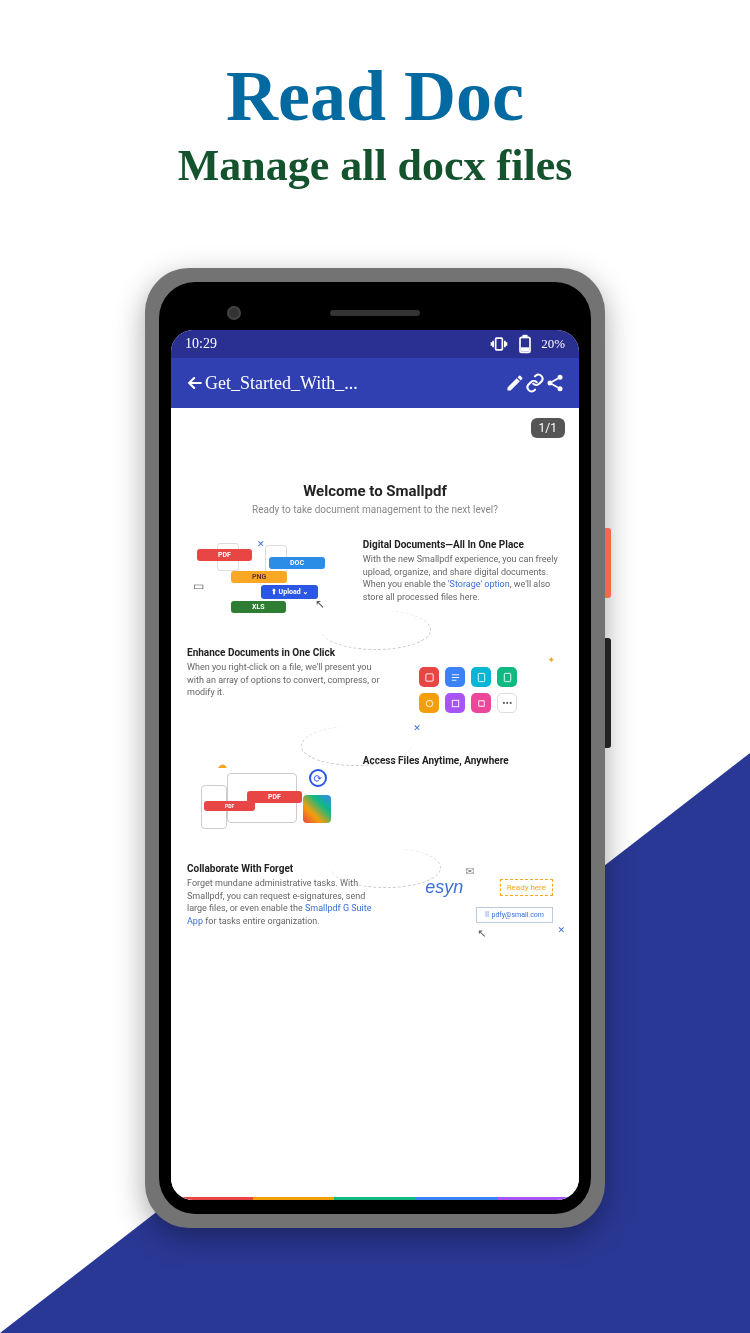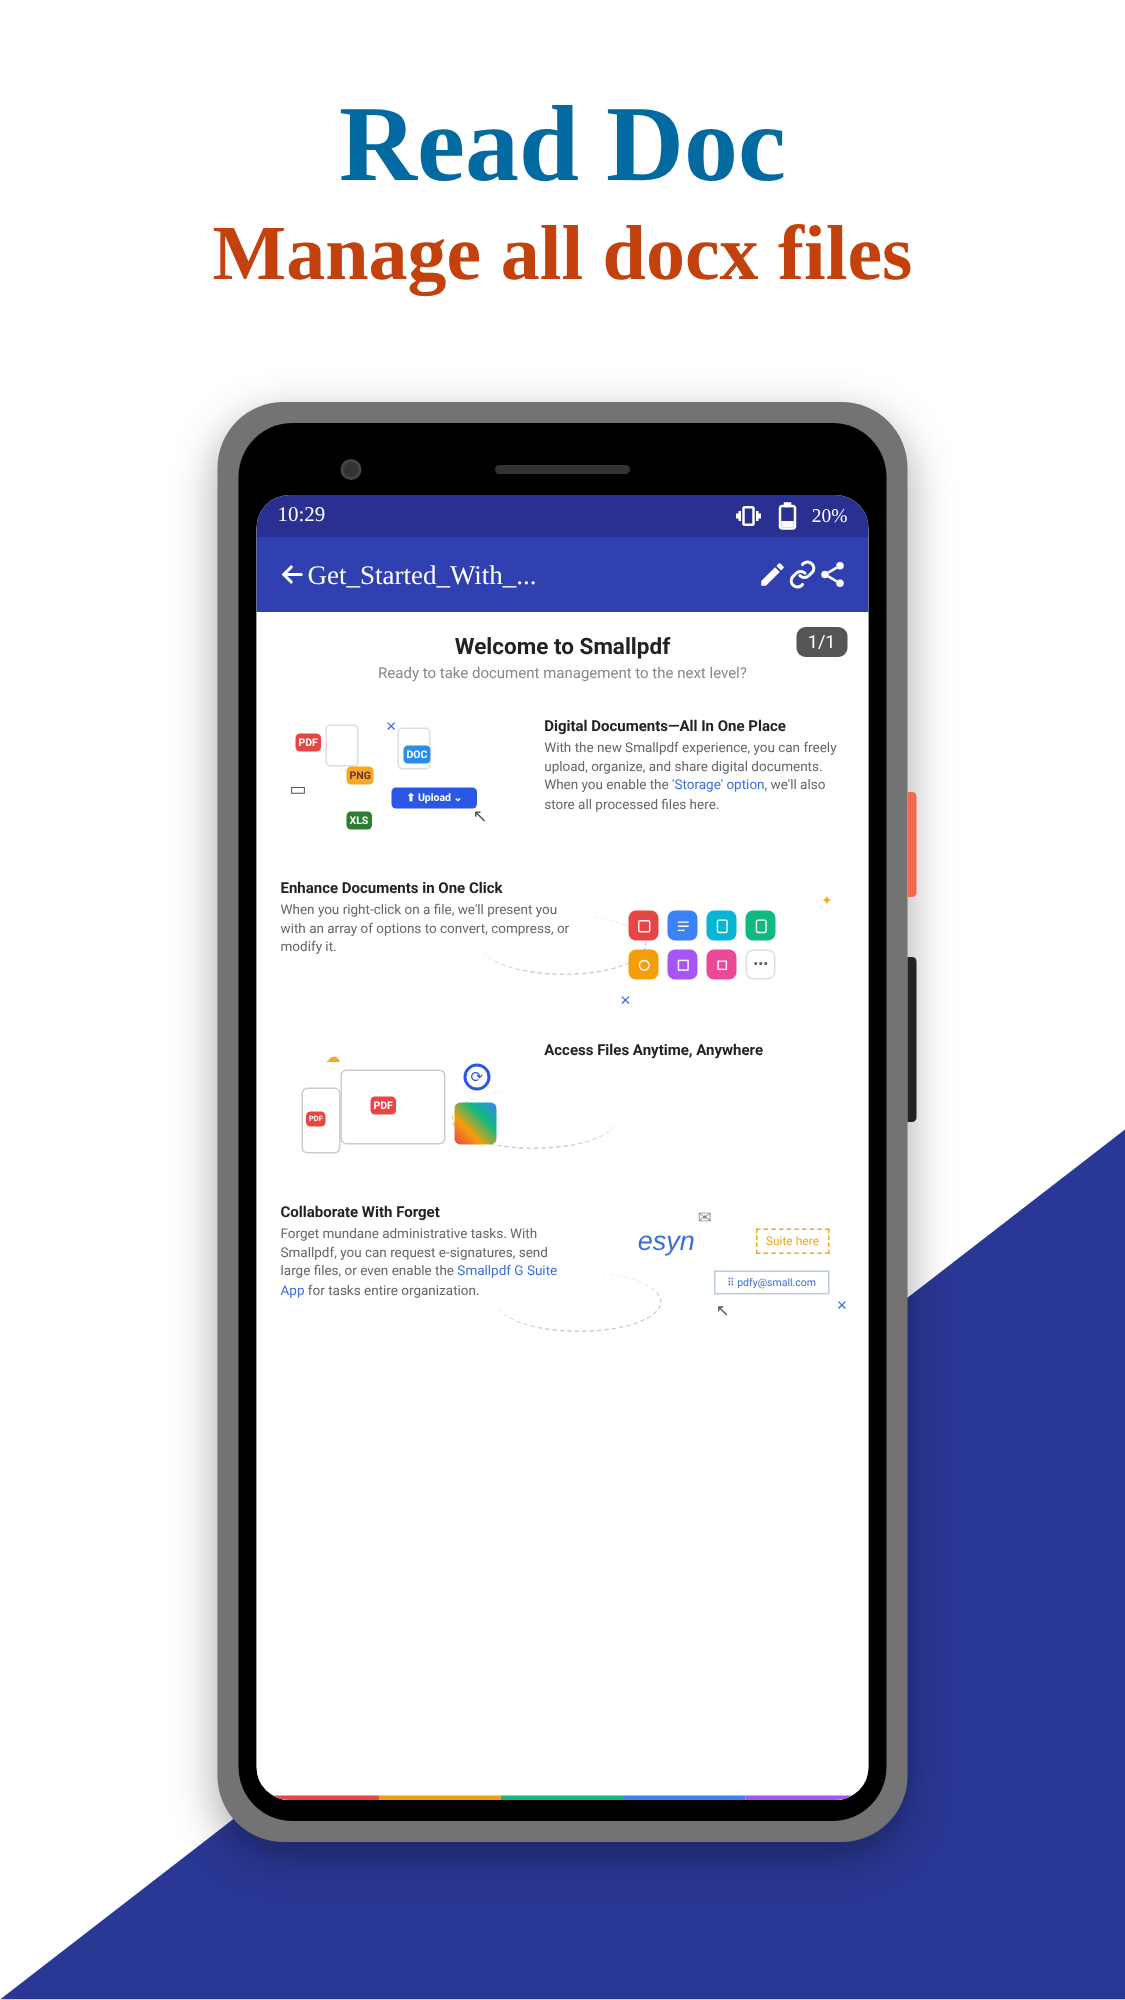--- a/index.html
+++ b/index.html
@@ -13,21 +13,21 @@
   width: 0; height: 0;
   border-style: solid;
   border-width: 0 0 580px 750px;
   border-color: transparent transparent #2a3895 transparent;
 }
 .headline {
   text-align: center; padding-top: 55px;
   font-weight: 700; font-size: 72px; color: #0369a1;
 }
 .subhead {
-  text-align: center; font-weight: 700; font-size: 52px; color: #c2410c;
+  text-align: center; font-weight: 700; font-size: 44px; color: #14532d;
   margin-top: 2px;
 }
 .phone {
   position: absolute; left: 50%; transform: translateX(-50%);
   top: 268px; width: 460px; height: 960px;
   background: #737373; border-radius: 44px;
   box-shadow: 0 10px 30px rgba(0,0,0,0.35);
 }
 .phone-inner {
   position: absolute; inset: 14px; background: #000; border-radius: 36px;
@@ -53,31 +53,31 @@
   display: flex; align-items: center; padding: 0 14px; 
 }
 .appbar-title { flex: 1; font-size: 18px; font-weight: 500; white-space:nowrap; overflow:hidden; text-overflow:ellipsis; font-family:Georgia,serif;}
 .icn { width:20px; height:20px; display:flex; align-items:center; justify-content:center;}
 .icn svg { width:100%; height:100%; }
 .content { flex:1; position:relative; background:#fff; padding: 14px 16px 0 16px; font-size:10px; color:#555;}
 .pagecount {
   position:absolute; top:10px; right:14px;
   background:#555; color:#fff; font-size:12px; padding:3px 8px; border-radius:6px;
 }
-.doc-title { text-align:center; font-weight:700; font-size:15px; color:#222; }
+.doc-title { text-align:center; font-weight:700; font-size:15px; color:#222; margin-top:60px;}
 .doc-sub { text-align:center; font-size:10px; color:#888; margin-top:4px; margin-bottom:24px;}
 .section { display:flex; gap:12px; margin-bottom:18px; align-items:flex-start;}
 .section.rev { flex-direction:row-reverse; }
 .sec-text { flex:1.1; }
 .sec-graphic { flex:0.9; height:90px; position:relative;}
 .sec-h { font-weight:700; color:#222; font-size:10px; margin-bottom:3px;}
 .sec-p { font-size:9px; line-height:1.4; color:#666;}
 .sec-p .lk { color:#3b6fd8;}
 
-.badge { position:absolute; font-size:7px; font-weight:700; color:#fff; padding:2px 2px; border-radius:3px;}
+.badge { position:absolute; font-size:7px; font-weight:700; color:#fff; padding:2px 21px; border-radius:3px;}
 .file-icon { position:absolute; width:22px; height:28px; background:#fff; border:1px solid #ddd; border-radius:3px;}
 
 .grid { display:grid; grid-template-columns:repeat(4,20px); gap:6px; position:absolute; top:20px; left:20px;}
 .tile { width:20px; height:20px; border-radius:5px; display:flex; align-items:center; justify-content:center;}
 .tile svg{width:11px;height:11px;}
 
 .device { position:absolute; background:#fff; border:1px solid #ccc; border-radius:4px;}
 
 .sign-box{ position:absolute; border:1px dashed #f5a623; color:#f5a623; font-size:8px; padding:3px 6px; top:16px; right:10px;}
 .email-box{ position:absolute; border:1px solid #bcd; font-size:7px; color:#3b6fd8; padding:3px 8px; top:44px; right:10px; background:#fff;}
@@ -246,21 +246,21 @@
           <div class="sec-text">
             <div class="sec-h">Access Files Anytime, Anywhere</div>
           </div>
         </div>
 
         <div class="arrow-dot" style="top:440px;left:160px;"></div>
 
         <div class="section rev">
           <div class="sec-graphic">
             <span class="scribble">esyn</span>
-            <div class="sign-box">Suite here</div>
+            <div class="sign-box">Ready here</div>
             <div class="email-box">⠿ <span>pdfy@small.com</span></div>
             <span style="position:absolute;top:62px;right:-2px;color:#3b6fd8;font-size:9px;">✕</span>
             <span style="position:absolute;top:64px;left:78px;font-size:11px;">↖</span>
             <span style="position:absolute;top:2px;left:66px;color:#888;font-size:11px;">✉</span>
           </div>
           <div class="sec-text">
             <div class="sec-h">Collaborate With Forget</div>
             <div class="sec-p">
               <span>Forget mundane administrative tasks. With Smallpdf, you can request e-signatures, send large files, or even enable the </span><span class="lk">Smallpdf G Suite App</span><span> for tasks entire organization.</span>
             </div>

